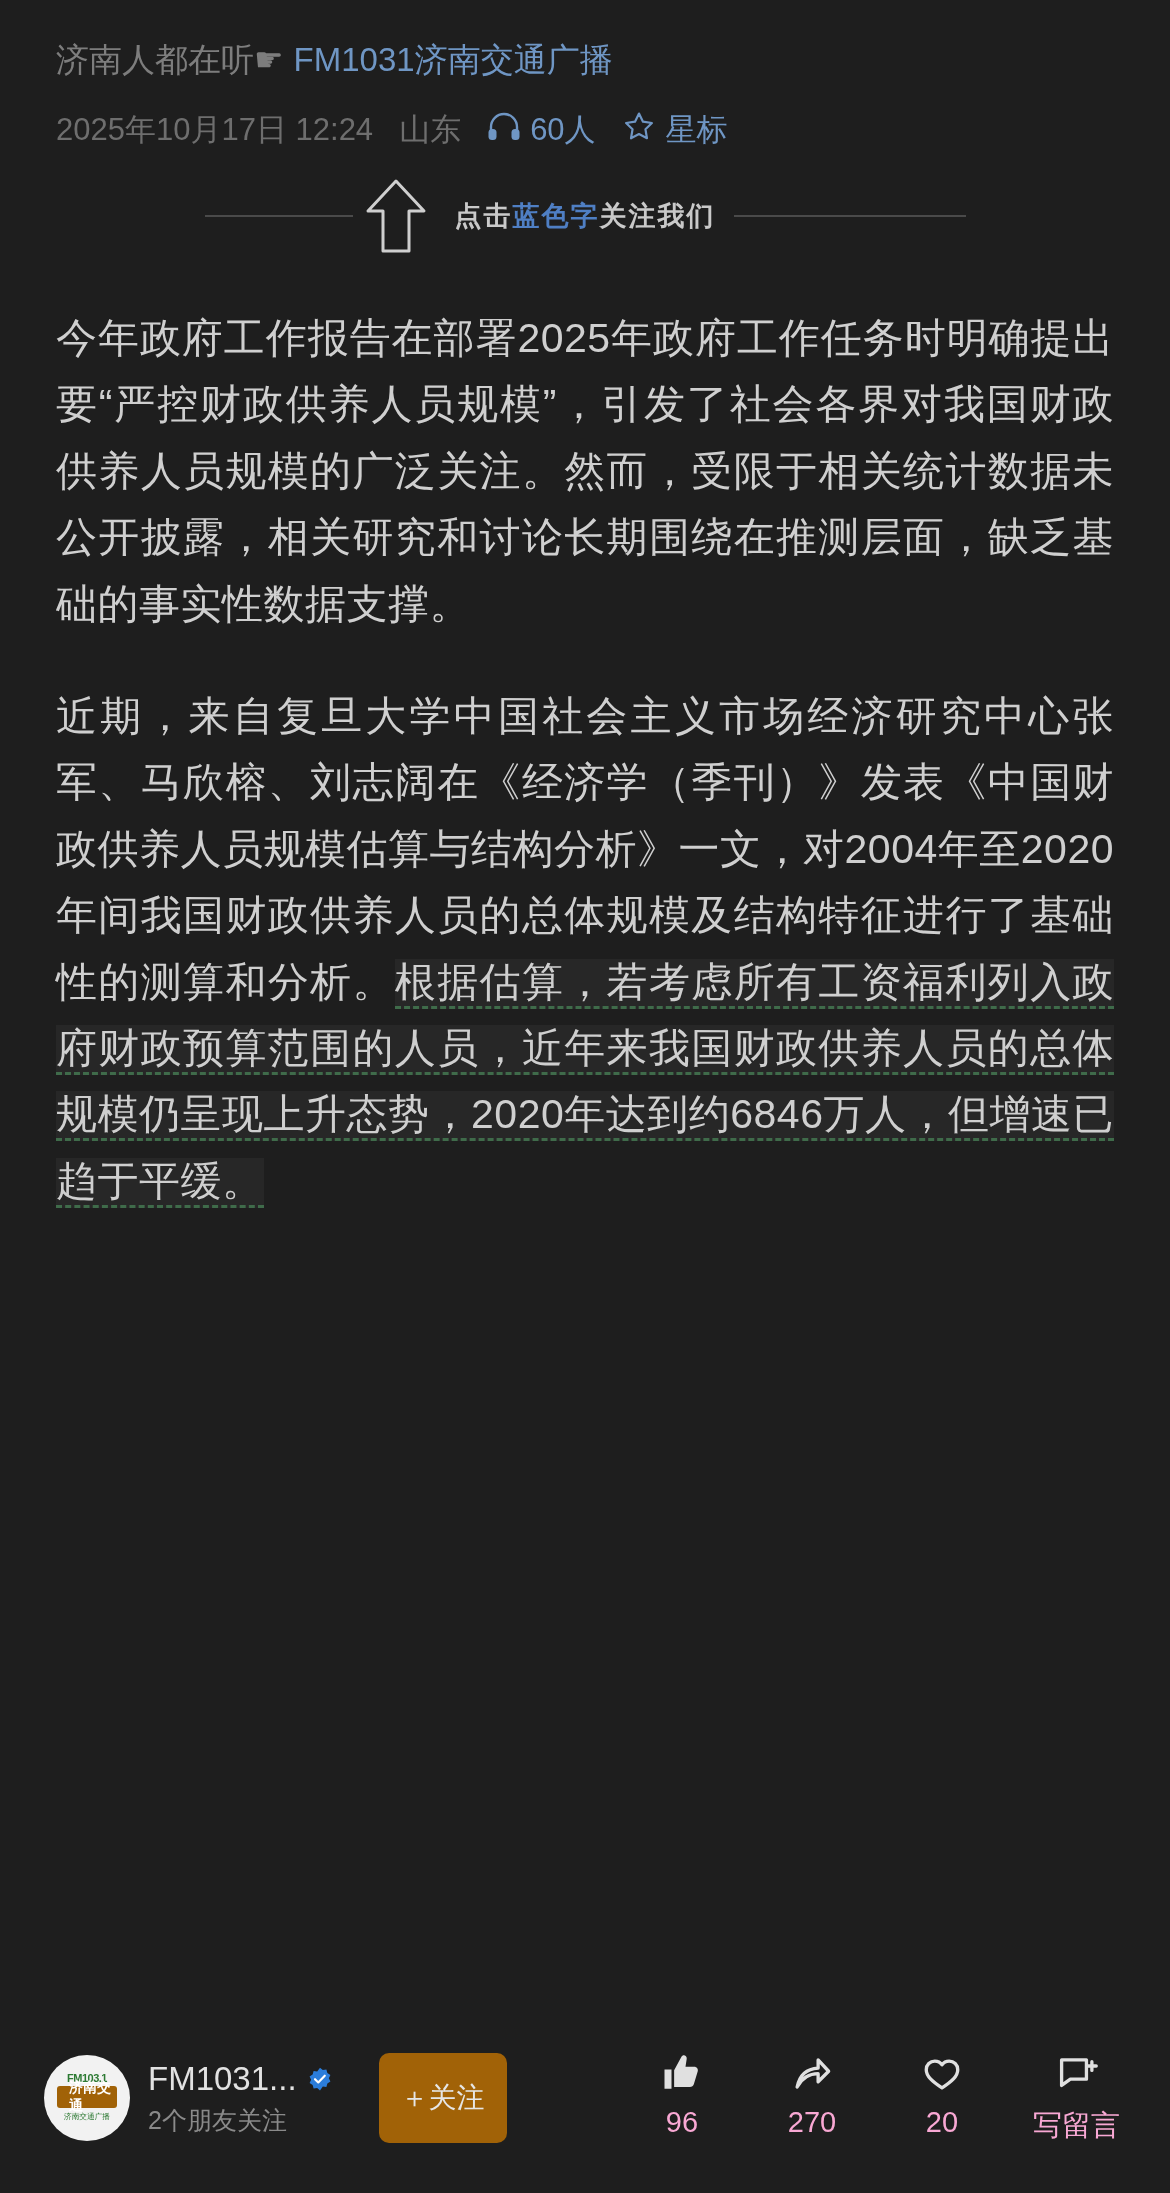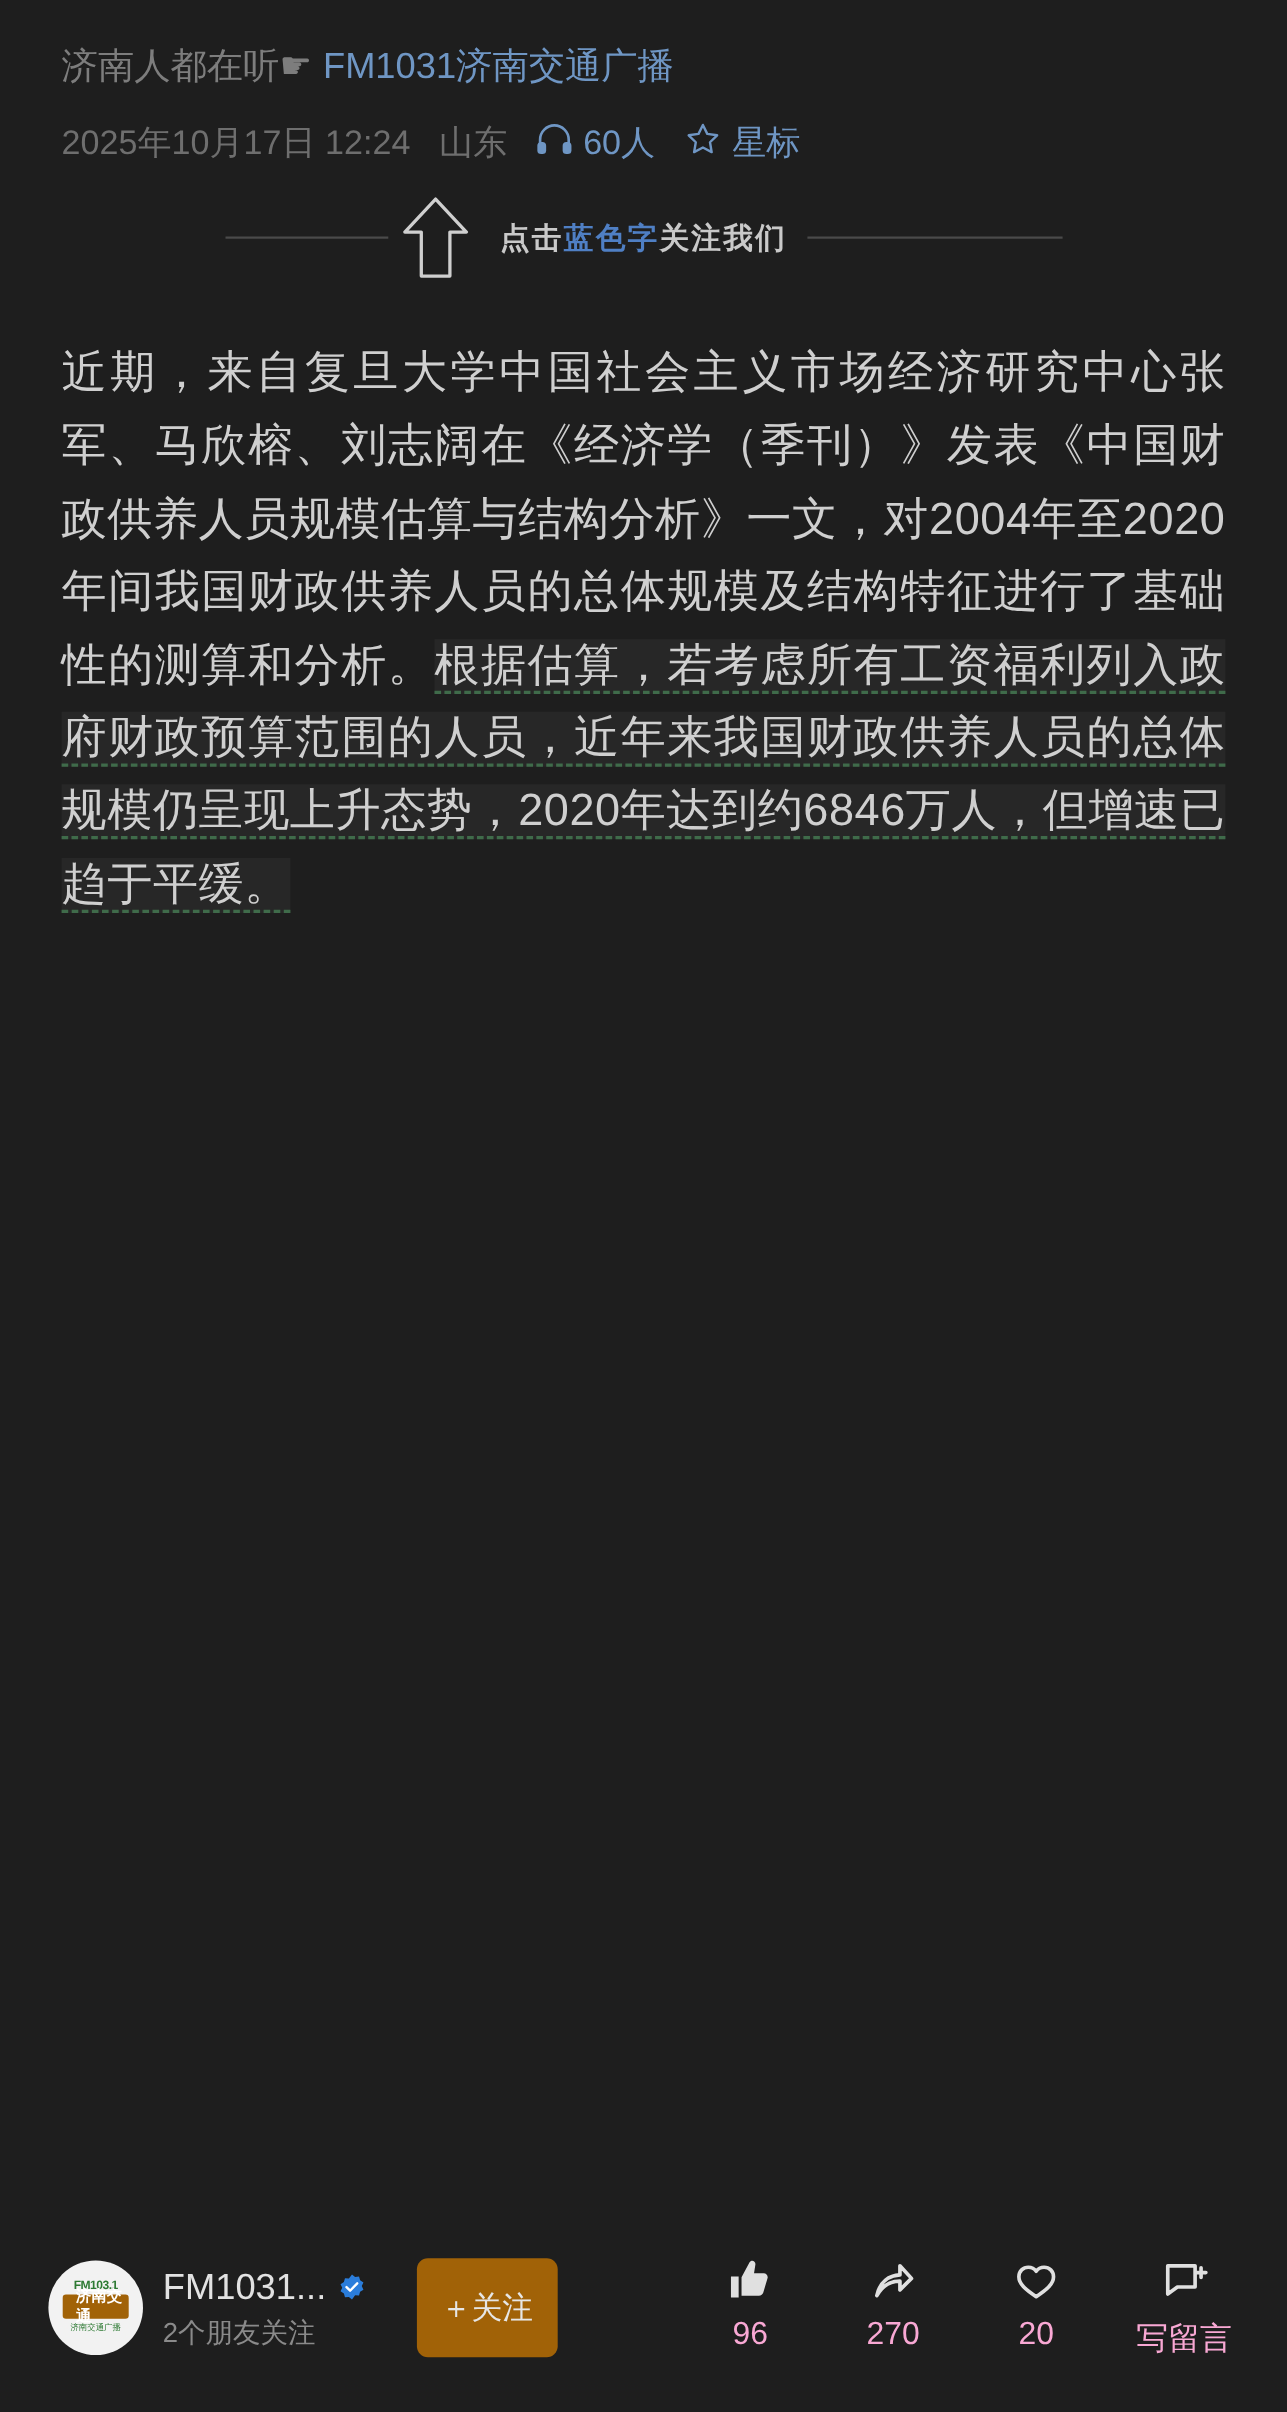--- a/index.html
+++ b/index.html
@@ -250,20 +250,23 @@
         <svg width="66" height="78" viewBox="0 0 66 78" fill="none">
           <path d="M33 4 L61 34 H46 V74 H20 V34 H5 Z" stroke="#cfcfcf" stroke-width="3" fill="none" stroke-linejoin="round"></path>
         </svg>
       </div>
       <div class="pixeltext">
         <span class="w">点击</span><span class="b">蓝色字</span><span class="w">关注我们</span>
       </div>
       <div class="rule right"></div>
     </div>
 
+    <p class="body-p">
+      <span>今年政府工作报告在部署2025年政府工作任务时明确提出要“严控财政供养人员规模”，引发了社会各界对我国财政供养人员规模的广泛关注。然而，受限于相关统计数据未公开披露，相关研究和讨论长期围绕在推测层面，缺乏基础的事实性数据支撑。</span>
+    </p>
 
     <p class="body-p">
       <span>近期，来自复旦大学中国社会主义市场经济研究中心张军、马欣榕、刘志阔在《经济学（季刊）》发表《中国财政供养人员规模估算与结构分析》一文，对2004年至2020年间我国财政供养人员的总体规模及结构特征进行了基础性的测算和分析。</span><span class="hl">根据估算，若考虑所有工资福利列入政府财政预算范围的人员，近年来我国财政供养人员的总体规模仍呈现上升态势，2020年达到约6846万人，但增速已趋于平缓。</span>
     </p>
 
   </div>
 
   <div class="footer">
     <div class="footer-left">
       <div class="avatar">

